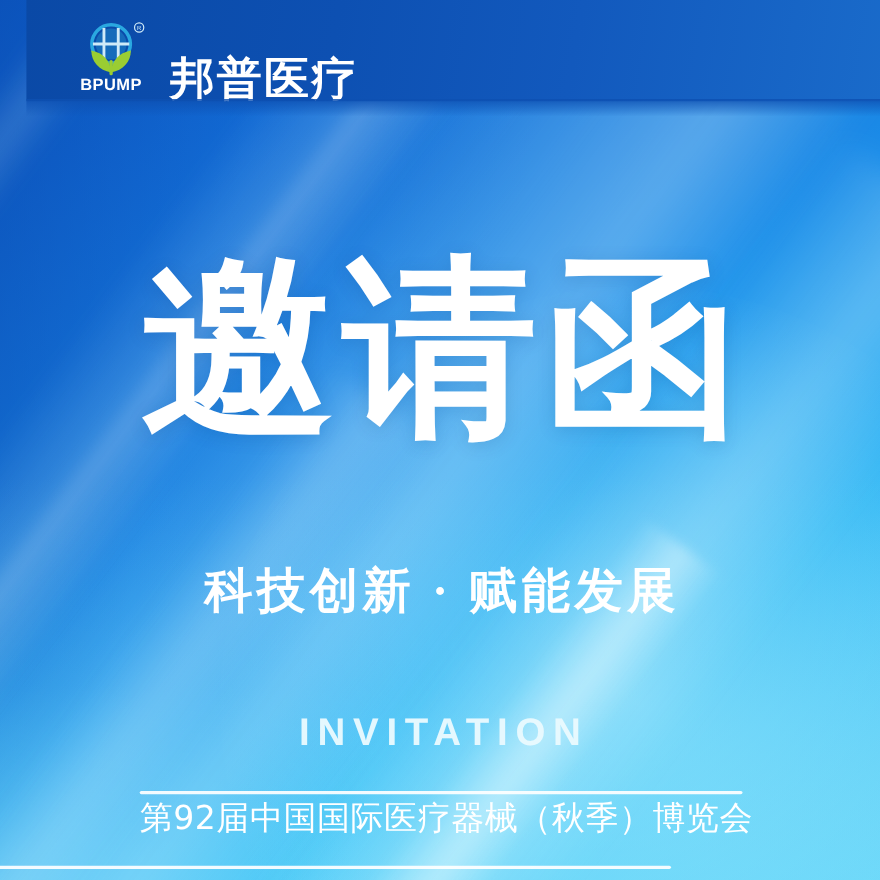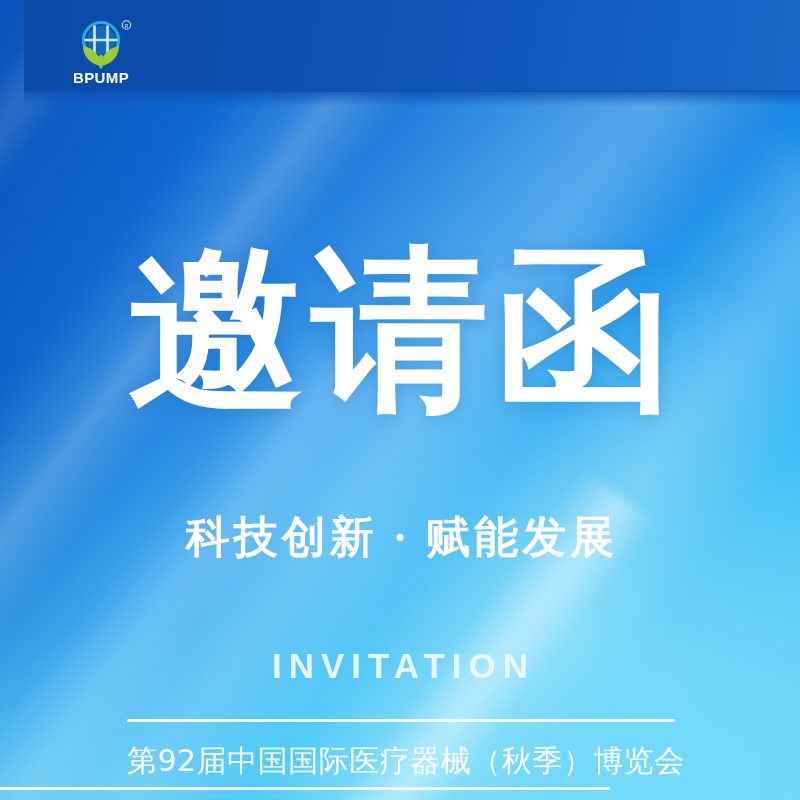--- a/index.html
+++ b/index.html
@@ -227,21 +227,21 @@
     position: absolute;
     top: 232px;
     left: 0;
     width: 800px;
     text-align: center;
     color: #ffffff;
     font-size: 176px;
     font-weight: bold;
     letter-spacing: 8px;
     line-height: 1.12;
-    font-family: Liberation Sans, sans-serif;
+    font-family: Liberation Mono, monospace;
     text-indent: 8px;
     text-shadow: 0 3px 16px rgba(5,55,125,0.16);
   }
 
   .subtitle {
     position: absolute;
     top: 512px;
     left: 0;
     width: 800px;
     text-align: center;
@@ -286,21 +286,21 @@
   .rule-bottom {
     position: absolute;
     left: -60px;
     top: 787px;
     width: 670px;
     height: 3px;
     background: rgba(255,255,255,0.92);
     border-radius: 2px;
   }
   .footer-text {
-    margin-top: 20px;
+    margin-top: 4px;
     color: #ffffff;
     font-size: 30px;
     font-weight: normal;
     letter-spacing: 0.5px;
     line-height: 1.25;
     text-align: center;
     white-space: nowrap;
     font-family: "DejaVu Sans", "Liberation Sans", sans-serif;
   }
 </style>
@@ -338,20 +338,21 @@
         <path d="M31 46 C31 36 24 28 13 26 C13 36 20 44 31 46 Z" fill="#9acd32"></path>
         <path d="M31 46 C31 36 38 28 49 26 C49 36 42 44 31 46 Z" fill="#9acd32"></path>
         <path d="M31 47 L31 36" stroke="#9acd32" stroke-width="3" stroke-linecap="round"></path>
 
         <circle cx="56.5" cy="5" r="4.2" fill="none" stroke="#cfeaf8" stroke-width="1.1"></circle>
         <text x="56.5" y="7.6" text-anchor="middle" fill="#cfeaf8" font-size="5.4" font-family="Liberation Sans, sans-serif">R</text>
       </svg>
       <div class="mark-word">BPUMP</div>
     </div>
 
+    <div class="brand-name">邦普医疗</div>
   </div>
 
   <div class="content">
     <div class="main-title">邀请函</div>
     <div class="subtitle">科技创新 · 赋能发展</div>
     <div class="eyebrow">INVITATION</div>
 
     <div class="footer">
       <div class="rule"></div>
       <div class="footer-text">第92届中国国际医疗器械（秋季）博览会</div>

